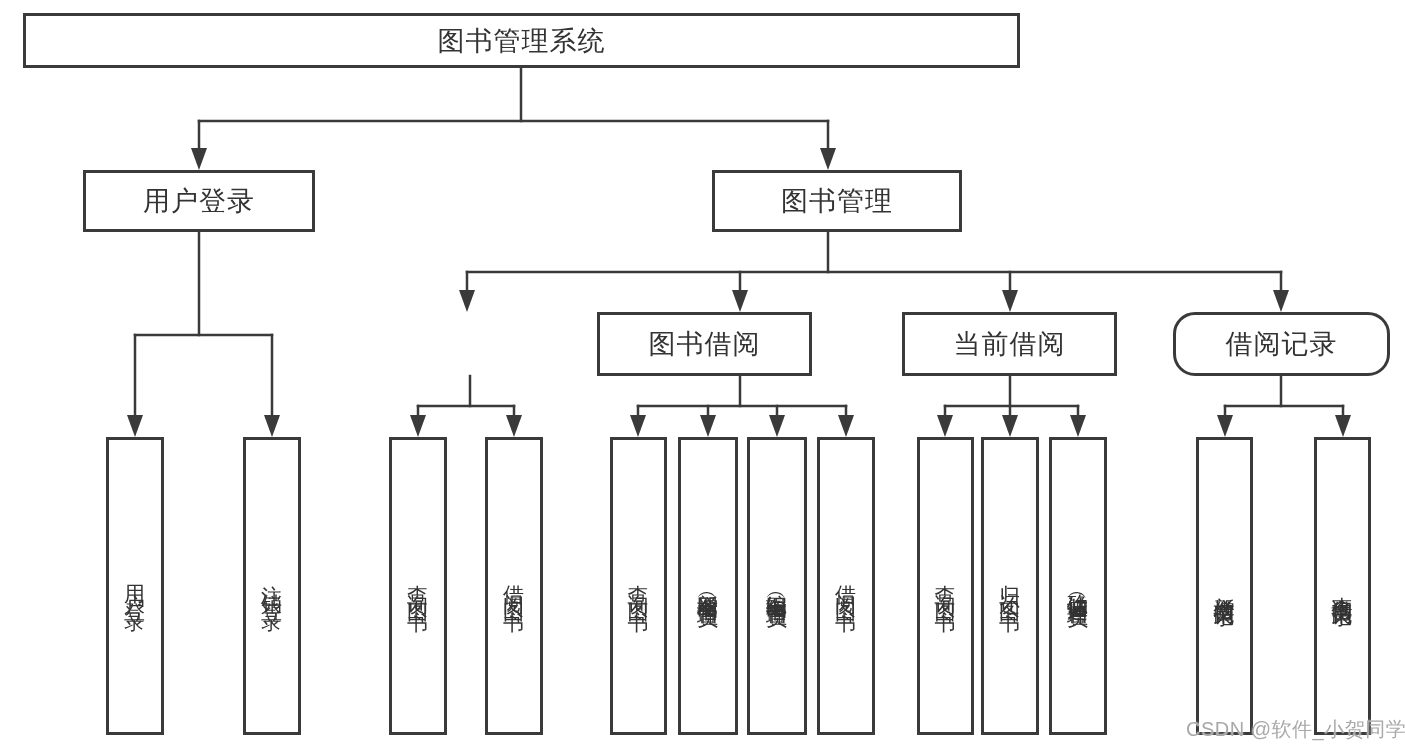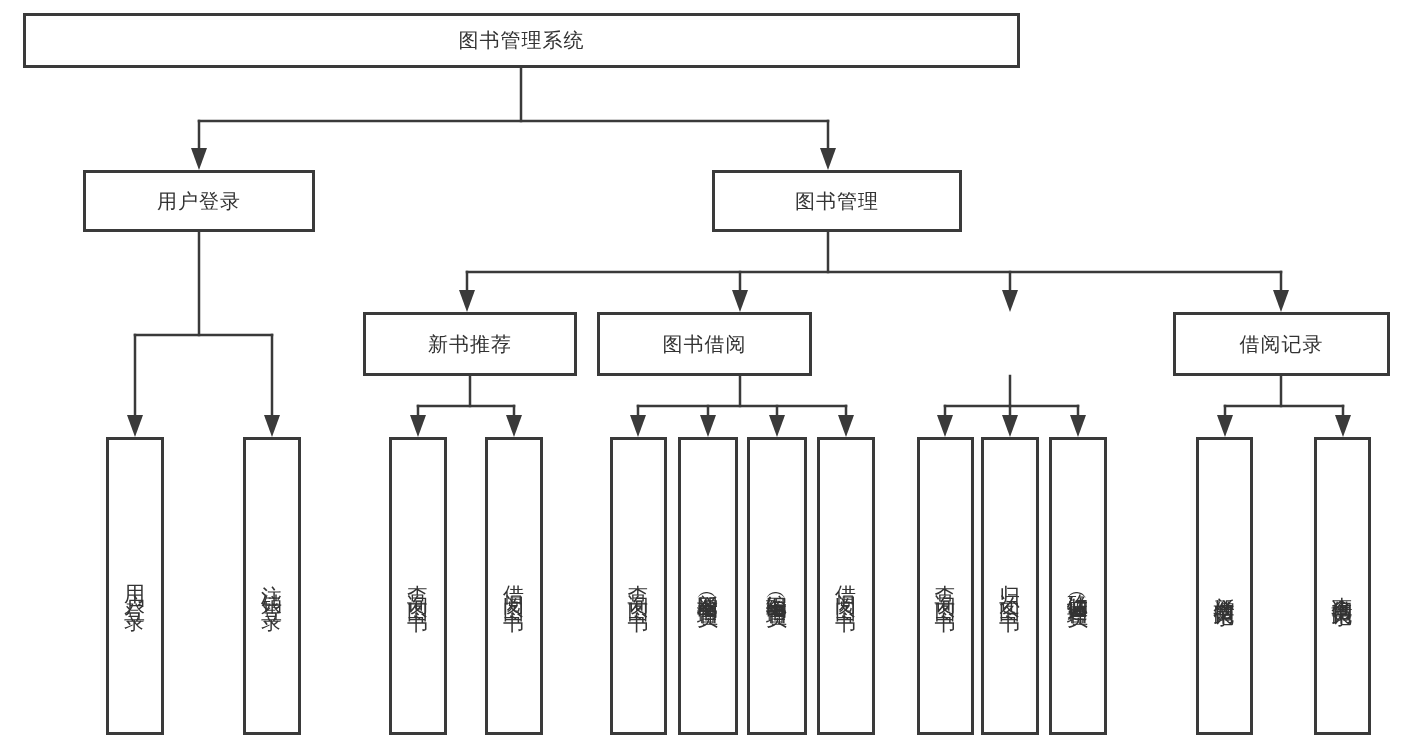--- a/index.html
+++ b/index.html
@@ -22,21 +22,21 @@
     box-sizing: border-box;
     border: 3px solid #3a3a3a;
     background: #ffffff;
     color: #333333;
     display: flex;
     align-items: center;
     justify-content: center;
     z-index: 2;
   }
   .h-label {
-    font-size: 20px;
+    font-size: 27px;
     letter-spacing: 1px;
     white-space: nowrap;
     text-align: right;
   }
   .leaf .v-label {
     writing-mode: vertical-rl;
     text-orientation: mixed;
     font-size: 21px;
     letter-spacing: 9px;
     line-height: 1;
@@ -129,27 +129,27 @@
     <span class="h-label">图书管理系统</span>
   </div>
 
   <div class="node" style="left:83px; top:170px; width:232px; height:62px;">
     <span class="h-label">用户登录</span>
   </div>
   <div class="node" style="left:712px; top:170px; width:250px; height:62px;">
     <span class="h-label">图书管理</span>
   </div>
 
-  <div class="node" style="left:363px; top:312px; width:214px; height:64px;">
-    <span class="h-label">新书推荐</span>
-  </div>
   <div class="node" style="left:597px; top:312px; width:215px; height:64px;">
     <span class="h-label">图书借阅</span>
   </div>
-  <div class="node" style="left:1173px; top:312px; width:217px; height:64px;">
+  <div class="node" style="left:902px; top:312px; width:215px; height:64px;">
+    <span class="h-label">当前借阅</span>
+  </div>
+  <div class="node" style="left:1173px; top:312px; width:217px; height:64px;border-radius:22px;">
     <span class="h-label">借阅记录</span>
   </div>
 
   <div class="node leaf" style="left:106px; top:437px; width:58px; height:298px;">
     <span class="v-label">用户登录</span>
   </div>
   <div class="node leaf" style="left:243px; top:437px; width:58px; height:298px;">
     <span class="v-label">注销登录</span>
   </div>
 
@@ -183,13 +183,14 @@
     <span class="v-label">确认归还（管理员）</span>
   </div>
 
   <div class="node leaf long" style="left:1196px; top:437px; width:57px; height:298px;">
     <span class="v-label">新增借阅记录</span>
   </div>
   <div class="node leaf long" style="left:1314px; top:437px; width:57px; height:298px;">
     <span class="v-label">查询借阅记录</span>
   </div>
 
+  <div class="watermark">CSDN @软件_小贺同学</div>
 </div>
 
 </body></html>

